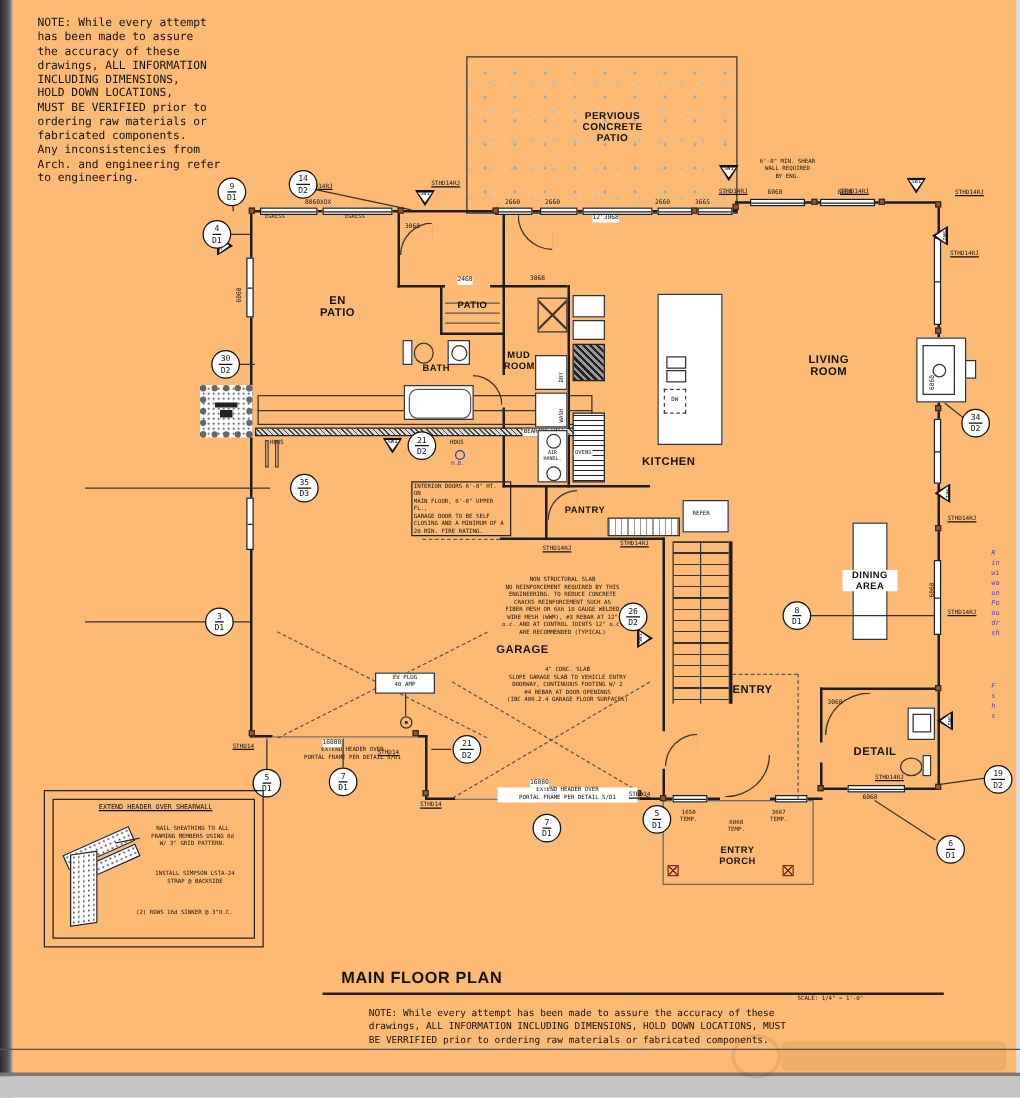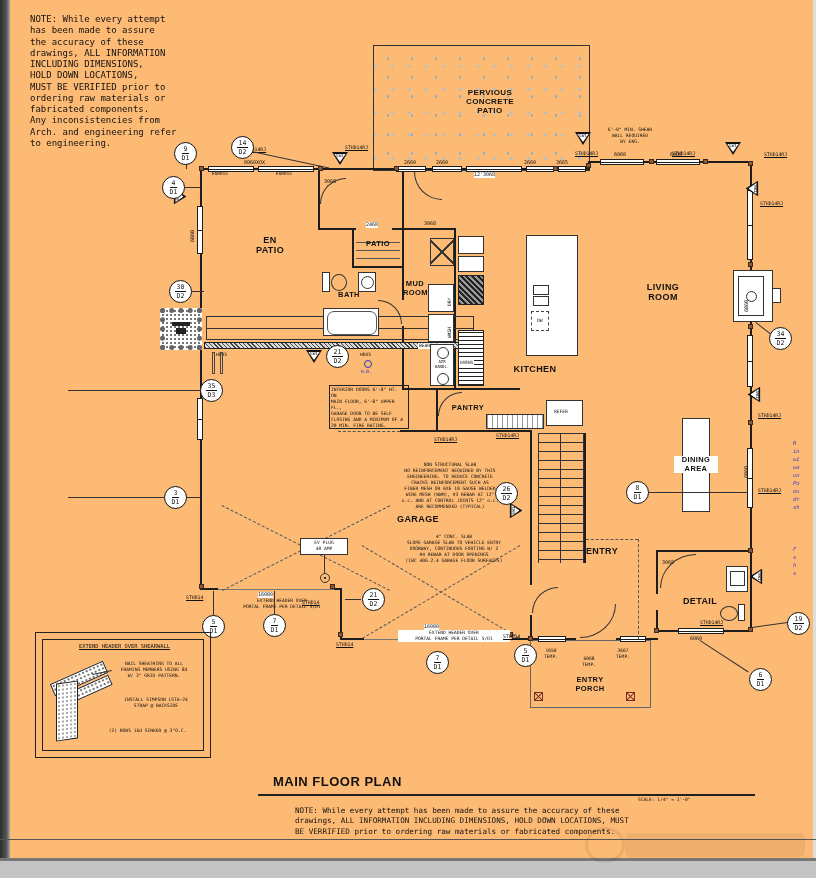--- a/index.html
+++ b/index.html
@@ -418,21 +418,21 @@
       <span class="s">D1</span>
     </div>
   <div class="co" style="left:169px;top:280px">
       <span class="n">30</span>
       <span class="s">D2</span>
     </div>
   <div class="co" style="left:326px;top:345px">
       <span class="n">21</span>
       <span class="s">D2</span>
     </div>
-  <div class="co" style="left:200px;top:379px">
+  <div class="co" style="left:232px;top:379px">
       <span class="n">35</span>
       <span class="s">D3</span>
     </div>
   <div class="co" style="left:164px;top:486px">
       <span class="n">3</span>
       <span class="s">D1</span>
     </div>
   <div class="co" style="left:495px;top:482px">
       <span class="n">26</span>
       <span class="s">D2</span>

